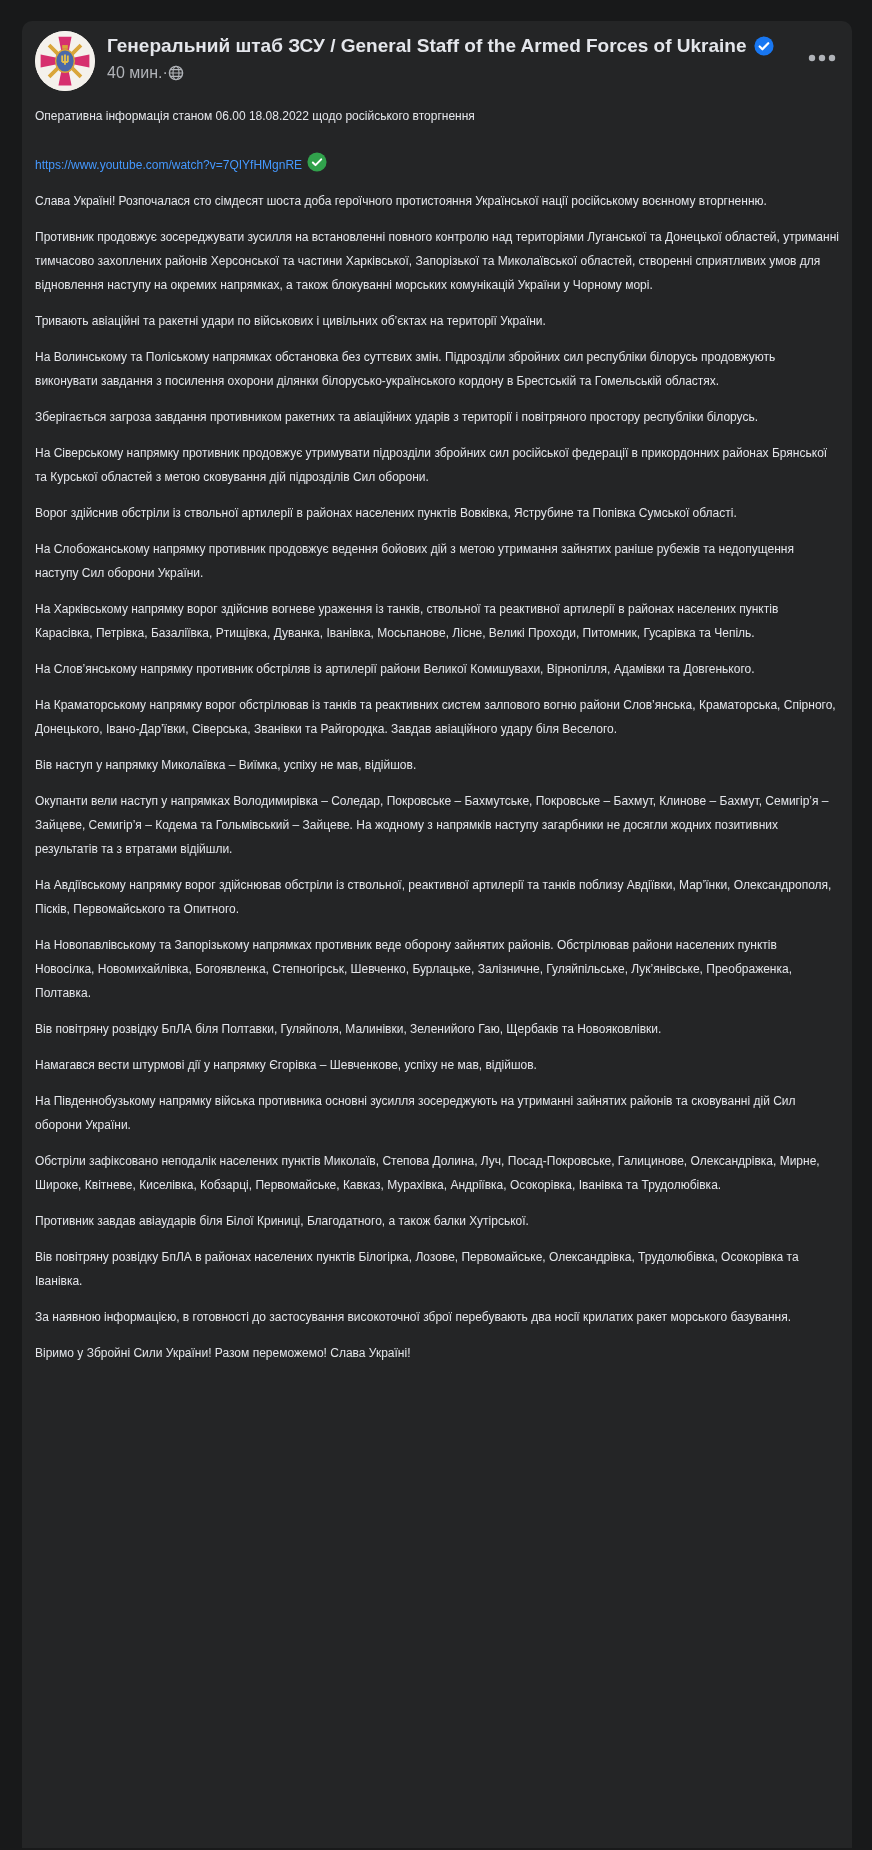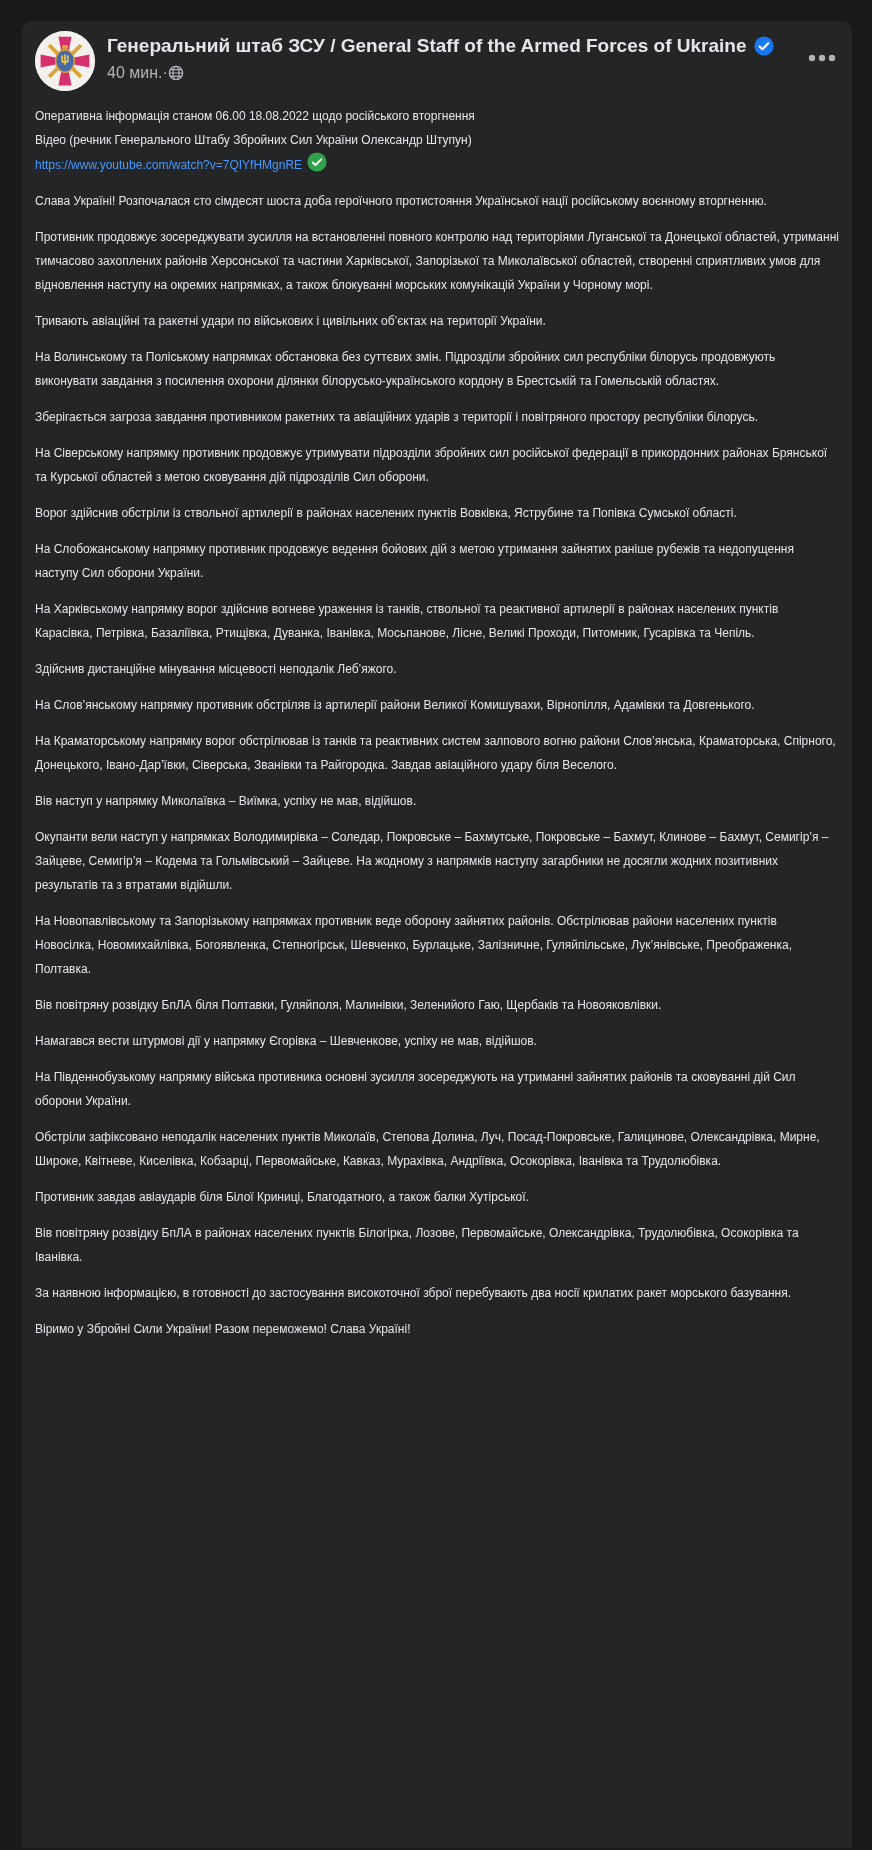--- a/index.html
+++ b/index.html
@@ -98,42 +98,42 @@
         <circle cx="4" cy="4" r="3.2" fill="#b0b3b8"></circle>
         <circle cx="14" cy="4" r="3.2" fill="#b0b3b8"></circle>
         <circle cx="24" cy="4" r="3.2" fill="#b0b3b8"></circle>
       </svg>
     </div>
   </div>
 
   <div class="body-text">
     <p>
       <span>Оперативна інформація станом 06.00 18.08.2022 щодо російського вторгнення</span><br>
-      <span>Відео (речник Генерального Штабу Збройних Сил України Олександр Штупун)</span><br>
+      <br>
       <a class="link">https://www.youtube.com/watch?v=7QIYfHMgnRE</a><span class="check-emoji"><svg viewBox="0 0 24 24">
           <circle cx="12" cy="12" r="11.5" fill="#31a24c"></circle>
           <path d="M7 12.6l3.2 3.2 6.8-7" stroke="#ffffff" stroke-width="2.4" fill="none" stroke-linecap="round" stroke-linejoin="round"></path>
         </svg></span>
     </p>
     <div>
 
     <p>Слава Україні! Розпочалася сто сімдесят шоста доба героїчного протистояння Української нації російському воєнному вторгненню.</p>
         <p>Противник продовжує зосереджувати зусилля на встановленні повного контролю над територіями Луганської та Донецької областей, утриманні тимчасово захоплених районів Херсонської та частини Харківської, Запорізької та Миколаївської областей, створенні сприятливих умов для відновлення наступу на окремих напрямках, а також блокуванні морських комунікацій України у Чорному морі.</p>
         <p>Тривають авіаційні та ракетні удари по військових і цивільних об’єктах на території України.</p>
         <p>На Волинському та Поліському напрямках обстановка без суттєвих змін. Підрозділи збройних сил республіки білорусь продовжують виконувати завдання з посилення охорони ділянки білорусько-українського кордону в Брестській та Гомельській областях.</p>
         <p>Зберігається загроза завдання противником ракетних та авіаційних ударів з території і повітряного простору республіки білорусь.</p>
         <p>На Сіверському напрямку противник продовжує утримувати підрозділи збройних сил російської федерації в прикордонних районах Брянської та Курської областей з метою сковування дій підрозділів Сил оборони.</p>
         <p>Ворог здійснив обстріли із ствольної артилерії в районах населених пунктів Вовківка, Яструбине та Попівка Сумської області.</p>
         <p>На Слобожанському напрямку противник продовжує ведення бойових дій з метою утримання зайнятих раніше рубежів та недопущення наступу Сил оборони України.</p>
         <p>На Харківському напрямку ворог здійснив вогневе ураження із танків, ствольної та реактивної артилерії в районах населених пунктів Карасівка, Петрівка, Базаліївка, Ртищівка, Дуванка, Іванівка, Мосьпанове, Лісне, Великі Проходи, Питомник, Гусарівка та Чепіль.</p>
-        <p>Здійснив дистанційне мінування місцевості неподалік Леб’яжого.</p>
         <p>На Слов’янському напрямку противник обстріляв із артилерії райони Великої Комишувахи, Вірнопілля, Адамівки та Довгенького.</p>
         <p>На Краматорському напрямку ворог обстрілював із танків та реактивних систем залпового вогню райони Слов’янська, Краматорська, Спірного, Донецького, Івано-Дар’ївки, Сіверська, Званівки та Райгородка. Завдав авіаційного удару біля Веселого.</p>
         <p>Вів наступ у напрямку Миколаївка – Виїмка, успіху не мав, відійшов.</p>
         <p>Окупанти вели наступ у напрямках Володимирівка – Соледар, Покровське – Бахмутське, Покровське – Бахмут, Клинове – Бахмут, Семигір’я – Зайцеве, Семигір’я – Кодема та Гольмівський – Зайцеве. На жодному з напрямків наступу загарбники не досягли жодних позитивних результатів та з втратами відійшли.</p>
+        <p>На Авдіївському напрямку ворог здійснював обстріли із ствольної, реактивної артилерії та танків поблизу Авдіївки, Мар’їнки, Олександрополя, Пісків, Первомайського та Опитного.</p>
         <p>На Новопавлівському та Запорізькому напрямках противник веде оборону зайнятих районів. Обстрілював райони населених пунктів Новосілка, Новомихайлівка, Богоявленка, Степногірськ, Шевченко, Бурлацьке, Залізничне, Гуляйпільське, Лук’янівське, Преображенка, Полтавка.</p>
         <p>Вів повітряну розвідку БпЛА біля Полтавки, Гуляйполя, Малинівки, Зеленийого Гаю, Щербаків та Новояковлівки.</p>
         <p>Намагався вести штурмові дії у напрямку Єгорівка – Шевченкове, успіху не мав, відійшов.</p>
         <p>На Південнобузькому напрямку війська противника основні зусилля зосереджують на утриманні зайнятих районів та сковуванні дій Сил оборони України.</p>
         <p>Обстріли зафіксовано неподалік населених пунктів Миколаїв, Степова Долина, Луч, Посад-Покровське, Галицинове, Олександрівка, Мирне, Широке, Квітневе, Киселівка, Кобзарці, Первомайське, Кавказ, Мурахівка, Андріївка, Осокорівка, Іванівка та Трудолюбівка.</p>
         <p>Противник завдав авіаударів біля Білої Криниці, Благодатного, а також балки Хутірської.</p>
         <p>Вів повітряну розвідку БпЛА в районах населених пунктів Білогірка, Лозове, Первомайське, Олександрівка, Трудолюбівка, Осокорівка та Іванівка.</p>
         <p>За наявною інформацією, в готовності до застосування високоточної зброї перебувають два носії крилатих ракет морського базування.</p>
         <p>Віримо у Збройні Сили України! Разом переможемо! Слава Україні!</p>
       </div>

